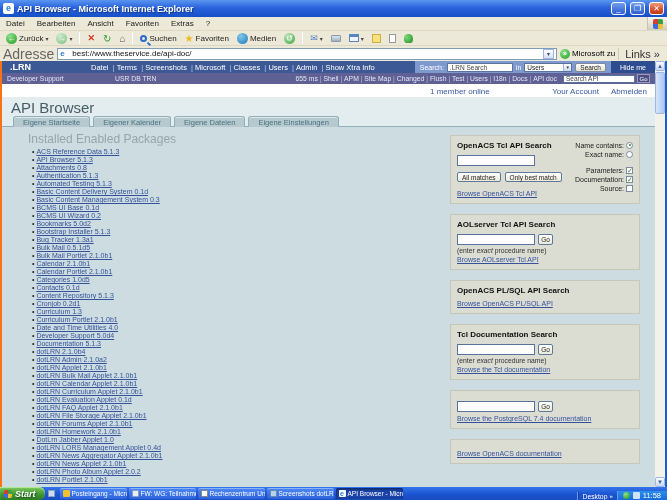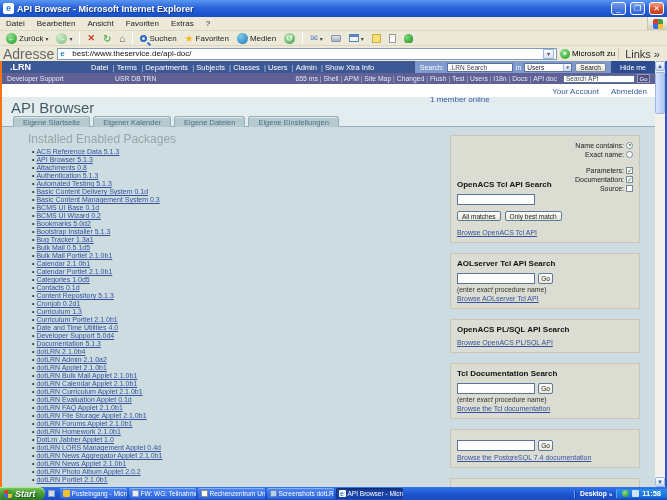--- a/index.html
+++ b/index.html
@@ -70,42 +70,42 @@
   .nav2 { height:11px; background:#5f6093; color:#e6e6f6; display:flex; align-items:center; padding:0 5px; font-size:6.8px; }
   .dev-left { width:108px; }
   .dev-mode { width:100px; }
   .dev-links { margin-left:auto; display:flex; }
   .dev-links span { white-space:nowrap; }
   .dev-links span:not(:first-child)::before { content:"\a0|\a0"; color:#b8b8d8; }
   .api-search { display:flex; align-items:center; gap:2px; margin-left:6px; }
   .go2 { background:#4c4d80; border:1px solid #9a9ac0; color:#fff; font-size:6px; width:13px; height:9px; text-align:center; line-height:8px; }
 
   .session-row { height:13px; background:#fff; position:relative; font-size:8px; color:#3a5a9e; }
-  .members { position:absolute; left:428px; top:11px; }
+  .members { position:absolute; left:428px; top:3px; }
   .acct { position:absolute; right:56px; top:3px; }
   .logout { position:absolute; right:8px; top:3px; }
 
   .page-head { height:30px; background:#e3ecef; border-bottom:1px solid #93afb8; padding:2px 0 0 9px; }
   .page-title { font-size:15px; color:#475d66; }
   .tabs { display:flex; gap:3px; margin-top:0; padding-left:2px; }
   .tab { background:#b5c9cf; border:1px solid #93afb8; border-bottom:none; border-radius:3px 3px 0 0; padding:1px 9px 0 9px; font-size:7.5px; color:#4c7282; box-shadow:inset 0 1px 0 #dbe8ec; height:12px; }
 
   .content { position:absolute; top:66px; left:0; right:0; bottom:0; background:#cddce0; }
   .pkg-heading { position:absolute; left:26px; top:5px; font-size:12px; color:#95a5aa; }
   .pkg-list { position:absolute; left:30px; top:21px; list-style:none; }
   .pkg-list li { font-size:7px; line-height:8px; color:#35539b; white-space:nowrap; }
   .pkg-list li::before { content:"•\a0"; color:#222; }
   .pkg-list li span { text-decoration:underline; }
 
   .right-col { position:absolute; left:448px; top:8px; width:190px; display:flex; flex-direction:column; gap:10px; }
   .panel { background:#dbdcd2; border:1px solid #c6c7b8; padding:5px 6px; }
   .panel h3 { font-size:8px; color:#111; font-weight:bold; }
   .plink { font-size:7px; color:#36529e; text-decoration:underline; display:inline-block; }
   .p1 { display:flex; }
-  .p1-left { width:108px;margin-top:39px; }
+  .p1-left { width:108px; }
   .p1-left .ti { width:78px; height:11px; margin-top:5px; display:block; }
   .p1-btns { display:flex; gap:4px; margin-top:6px; }
   .xp-btn { background:linear-gradient(#fefefe,#ece9d8); border:1px solid #5c7a9c; border-radius:2px; font-size:6.5px; color:#222; padding:0 4px; height:10px; display:inline-flex; align-items:center; }
   .p1-left .plink { margin-top:8px; }
   .p1-right { flex:1; display:flex; flex-direction:column; align-items:flex-end; gap:1px; font-size:7px; color:#222; }
   .optrow { display:flex; align-items:center; gap:2px; height:8px; }
   .radio { width:7px; height:7px; border:1px solid #7a8aa0; border-radius:50%; background:#fff; position:relative; }
   .radio.on::after { content:""; position:absolute; inset:1.5px; background:#2f8f2f; border-radius:50%; }
   .chk { width:7px; height:7px; border:1px solid #7a8aa0; background:#fff; font-size:7px; line-height:6px; text-align:center; color:#2f8f2f; }
   .gap6 { height:6px; }
@@ -128,21 +128,21 @@
   .quick { width:14px; display:flex; align-items:center; justify-content:center; }
   .quick-ico { width:7px; height:7px; background:#cfdcee; border:1px solid #8aa0c0; }
   .task { width:67px; margin:1px 1px; background:linear-gradient(#4d88f5,#2b63dd); border-radius:2px; display:flex; align-items:center; gap:2px; padding:0 3px; font-size:6.5px; white-space:nowrap; overflow:hidden; box-shadow:inset 0 1px 0 rgba(255,255,255,.35); }
   .task.active { background:#1a43a8; box-shadow:inset 0 1px 3px rgba(0,0,0,.5); }
   .tico { flex:none; width:7px; height:7px; border-radius:1px; }
   .tico.outlook { background:#f0c030; }
   .tico.mail { background:#e8eef8; border:1px solid #8aa0c8; }
   .tico.page { background:#fff; border:1px solid #888; }
   .tico.shot { background:#b8d0e8; border:1px solid #6a8ab0; }
   .tico.ie { background:#fff; color:#2a7fd4; font-weight:bold; font-size:7px; line-height:7px; text-align:center; }
-  .tb-right { margin-left:auto; display:flex; align-items:center;font-weight:bold; }
+  .tb-right { margin-left:auto; display:flex; align-items:flex-end; }
   .desktop { display:flex; align-items:center; gap:2px; font-size:6.8px; padding:0 4px; }
   .grip { width:2px; height:8px; border-left:1px solid #6a9af4; border-right:1px solid #16409c; margin-right:2px; }
   .chev { font-size:6px; }
   .tray { background:linear-gradient(#2a90ec,#176ad8); border-left:1px solid #5aa2f2; display:flex; align-items:center; gap:3px; padding:0 6px 0 5px; }
   .tray-ico1 { width:7px; height:7px; border-radius:50%; background:radial-gradient(circle at 35% 30%,#8fe08f,#1f8f1f); }
   .tray-ico2 { width:7px; height:7px; background:#cfe2f8; border-radius:1px; }
   .clock { font-size:7.5px; }
 </style>
 </head>
 <body>
@@ -243,22 +243,22 @@
 </div>
 
 <div class="browser">
   <div class="viewport">
 
     <div class="nav1">
       <span class="lrn-logo">.LRN</span>
       <div class="nav-links">
           <span>Datei</span>
           <span>Terms</span>
-          <span>Departments</span>
-          <span>Subjects</span>
+          <span>Screenshots</span>
+          <span>Microsoft</span>
           <span>Classes</span>
           <span>Users</span>
           <span>Admin</span>
           <span>Show Xtra Info</span>
         </div>
       <div class="nav-search">
         <span>Search:</span>
         <input class="ti" style="width: 66px;" value=".LRN Search">
         <span>in</span>
         <span class="sel">

